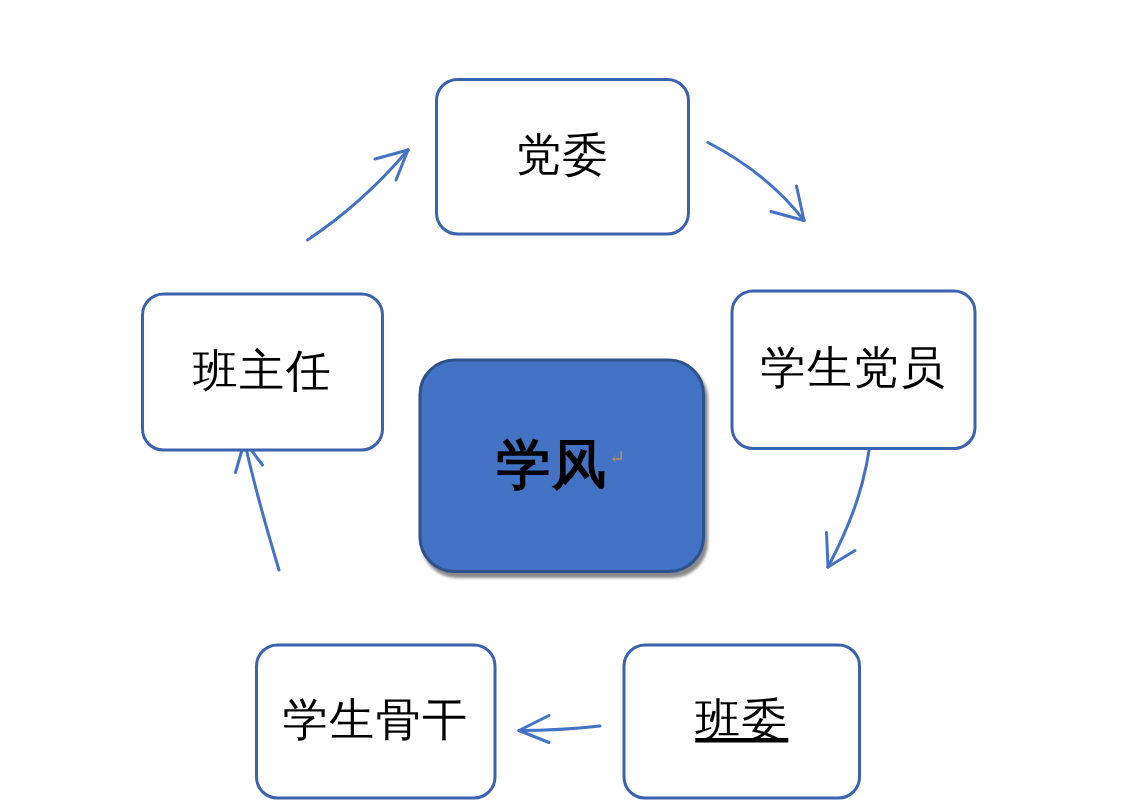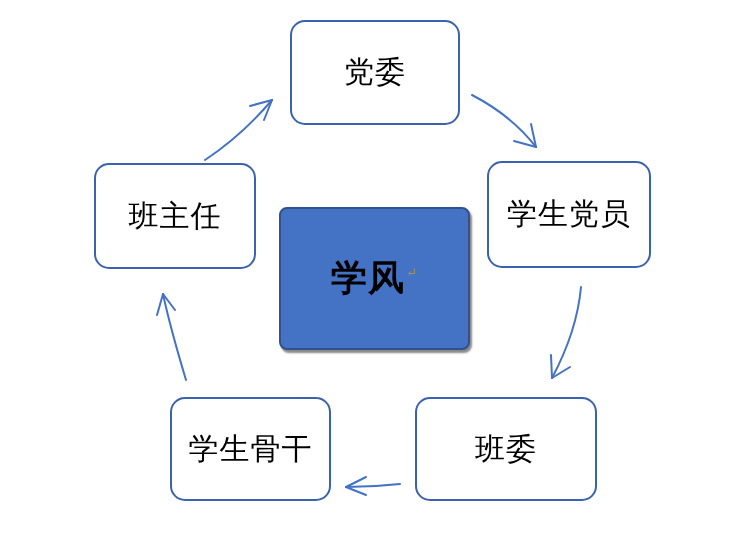--- a/index.html
+++ b/index.html
@@ -32,20 +32,21 @@
   }
   .node {
     position: absolute;
     box-sizing: border-box;
     display: flex;
     align-items: center;
     justify-content: center;
     background: #ffffff;
     border: 2px solid #3b62ae;
     border-radius: 15px;
+    margin-top: 32px;
   }
   .node-label {
     color: #000000;
     font-size: 30px;
     line-height: 1.15;
     letter-spacing: 1px;
     white-space: nowrap;
     font-family: "Liberation Serif", "DejaVu Serif", serif;
   }
   
@@ -57,22 +58,23 @@
   }
   #node-right-upper {
     left: 487px;
     top: 161px;
     width: 164px;
     height: 107px;
   }
   #node-right-lower {
     left: 415px;
     top: 397px;
-    width: 182px;
+    width: 159px;
     height: 104px;
+    text-decoration: underline;
   }
   #node-left-lower {
     left: 170px;
     top: 397px;
     width: 161px;
     height: 104px;
   }
   #node-left-upper {
     left: 94px;
     top: 163px;
@@ -80,21 +82,21 @@
     height: 106px;
   }
   
   #node-center {
     left: 279px;
     top: 207px;
     width: 191px;
     height: 143px;
     background: #4472c4;
     border: 2px solid #2f528f;
-    border-radius: 8px;
+    border-radius: 24px;
     box-shadow: 2px 3px 2px rgba(40, 40, 40, 0.55);
     flex-direction: column;
   }
   #node-center .node-label {
     font-size: 36px;
     font-weight: bold;
     color: #000000;
     text-align: center;
   }
   .center-line {

